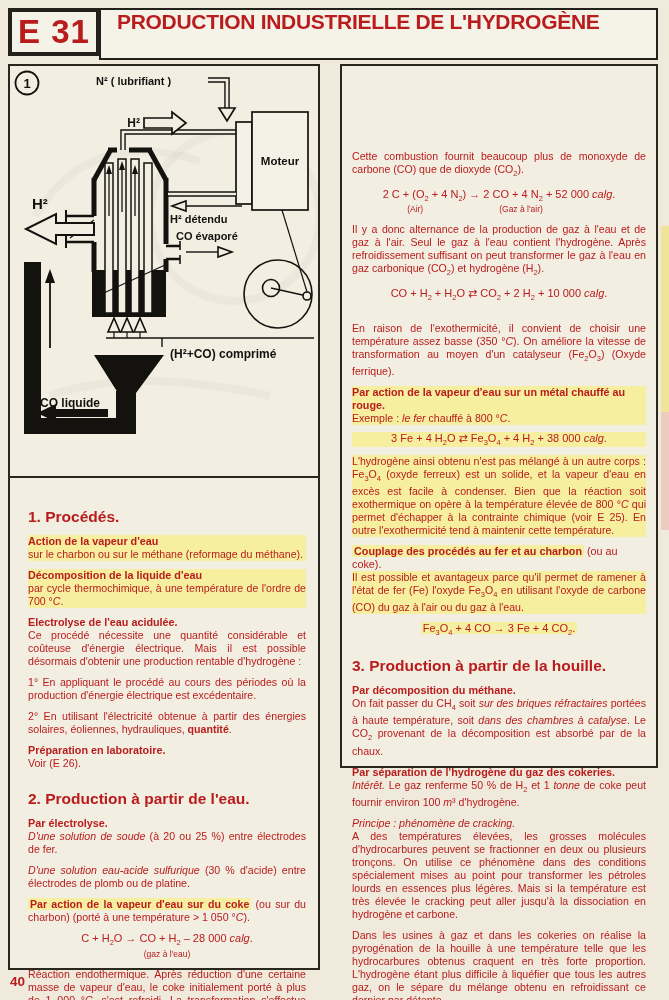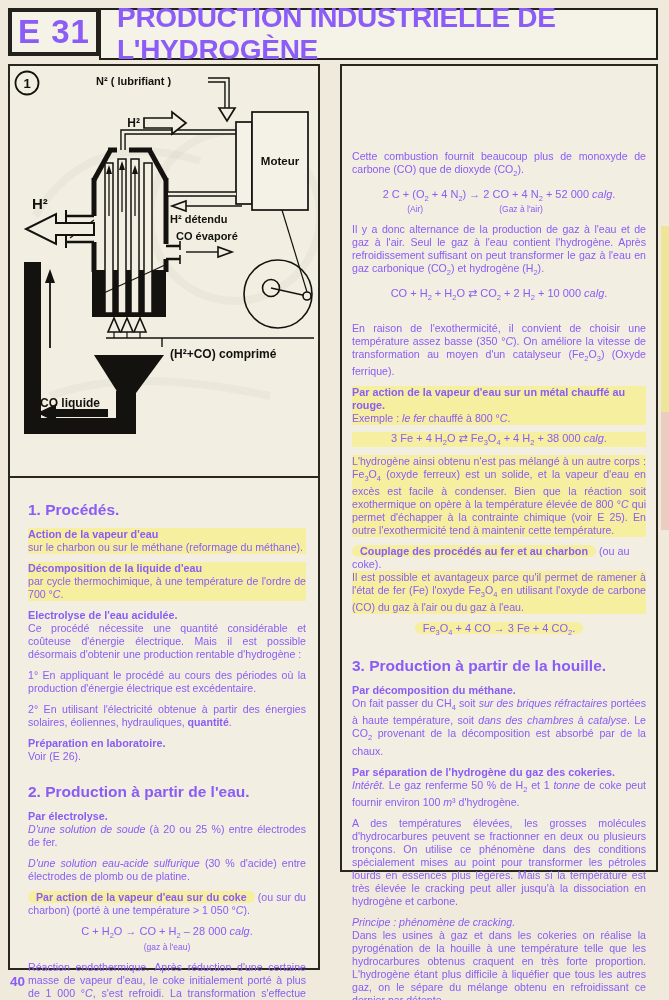--- a/index.html
+++ b/index.html
@@ -1,43 +1,43 @@
 <!DOCTYPE html>
 <html><head>
 <meta charset="utf-8">
 <style>
   html,body{margin:0;padding:0;background:#d9d4c4;}
   .page{position:relative;width:669px;height:1000px;background:#efeadc;
-        font-family:"Liberation Sans","DejaVu Sans",sans-serif;color:#8b5cf6;overflow:hidden;}
+        font-family:"Liberation Sans","DejaVu Sans",sans-serif;color:#b91c1c;overflow:hidden;}
   .box{position:absolute;background:#f5f2e7;border:2px solid #23211c;box-sizing:border-box;}
   #code-box{left:8px;top:8px;width:92px;height:48px;border-width:4px;
             display:flex;align-items:center;justify-content:center;
             font-size:33px;font-weight:bold;letter-spacing:1px;}
   #title-box{left:99px;top:8px;width:559px;height:52px;
-             display:flex;align-items:center;padding-left:16px;
-             font-size:28px;font-weight:bold;letter-spacing:-0.3px;}
+             display:flex;align-items:flex-start;padding-left:16px;
+             font-size:21px;font-weight:bold;letter-spacing:-0.3px;}
   .col{position:absolute;background:#f2eee2;border:2px solid #2a271f;box-sizing:border-box;}
   #left-col{left:8px;top:64px;width:312px;height:906px;}
-  #right-col{left:340px;top:64px;width:318px;height:808px;}
+  #right-col{left:340px;top:64px;width:318px;height:704px;}
   .figure{position:relative;width:100%;height:412px;border-bottom:2px solid #2a271f;box-sizing:border-box;}
   .coltext{padding:10px 12px 0 18px;}
   #right-col .coltext{padding:84px 10px 0 10px;}
   .p{font-size:10.6px;line-height:13px;text-align:justify;margin:0 0 8px;}
   .hb{font-weight:bold;font-size:10.8px;line-height:13px;margin:0;}
-  .h1{font-weight:bold;font-size:15.5px;margin:13px 0 9px;}
+  .h1{font-weight:bold;font-size:15.5px;margin:20px 0 9px;}
   .mt{}
   .mt2{margin-top:20px;}
   .eq{text-align:center;font-size:11px;margin:7px 0 2px;white-space:nowrap;}
   .eq-note{text-align:center;font-size:8.5px;margin:0 0 9px;}
   .eq-notes{position:relative;font-size:8.5px;margin:-1px 0 9px;text-align:center;height:10px;}
   .eq-notes .na{position:relative;left:-62px;text-align:right;}
   .eq-notes .ng{position:relative;left:14px;}
   sub{font-size:7.5px;}
   i{font-style:italic;}
-  .hl{background:#f6efa0;padding:0 8px;border-radius:6px;}
+  .hl{background:#f6efa0;padding:0 2px;}
   .hl-block{background:#f6efa0;}
   .mb0{margin-bottom:0;}
   #page-number{position:absolute;left:10px;top:974px;font-size:13.5px;font-weight:bold;}
   .edge-stripe{position:absolute;right:0;width:8px;}
   #stripe-yellow{top:226px;height:186px;background:#ece065;opacity:.55;}
   #stripe-pink{top:412px;height:118px;background:#e8a9a0;opacity:.45;}
   svg text{font-family:"Liberation Sans","DejaVu Sans",sans-serif;fill:#13120f;}
   .ghost{fill:none;stroke:#8a8a78;stroke-width:8;opacity:.06;}
 </style>
 </head>
@@ -219,22 +219,22 @@
       <div class="eq hl-block" style="margin-bottom:8px">3 Fe + 4 H<sub>2</sub>O ⇄ Fe<sub>3</sub>O<sub>4</sub> + 4 H<sub>2</sub> + 38 000 <i>calg</i>.</div>
       <div class="p hl-block">L'hydrogène ainsi obtenu n'est pas mélangé à un autre corps : Fe<sub>3</sub>O<sub>4</sub> (oxyde ferreux) est un solide, et la vapeur d'eau en excès est facile à condenser. Bien que la réaction soit exothermique on opère à la température élevée de 800 °<i>C</i> qui permet d'échapper à la contrainte chimique (voir E 25). En outre l'exothermicité tend à maintenir cette température.</div>
       <div class="hb mt"><span class="hl">Couplage des procédés au fer et au charbon</span> <span style="font-weight:normal">(ou au coke).</span></div>
       <div class="p hl-block">Il est possible et avantageux parce qu'il permet de ramener à l'état de fer (Fe) l'oxyde Fe<sub>3</sub>O<sub>4</sub> en utilisant l'oxyde de carbone (CO) du gaz à l'air ou du gaz à l'eau.</div>
       <div class="eq" style="margin-bottom:10px"><span class="hl">Fe<sub>3</sub>O<sub>4</sub> + 4 CO → 3 Fe + 4 CO<sub>2</sub>.</span></div>
       <div class="h1 mt2">3. Production à partir de la houille.</div>
       <div class="hb">Par décomposition du méthane.</div>
       <div class="p">On fait passer du CH<sub>4</sub> soit <i>sur des briques réfractaires</i> portées à haute température, soit <i>dans des chambres à catalyse</i>. Le CO<sub>2</sub> provenant de la décomposition est absorbé par de la chaux.</div>
       <div class="hb mt">Par séparation de l'hydrogène du gaz des cokeries.</div>
       <div class="p"><i>Intérêt.</i> Le gaz renferme 50 % de H<sub>2</sub> et 1 <i>tonne</i> de coke peut fournir environ 100 <i>m</i>³ d'hydrogène.</div>
+      <div class="p mt mb0"><i>Principe : phénomène de cracking.</i></div>
       <div class="p">A des températures élevées, les grosses molécules d'hydrocarbures peuvent se fractionner en deux ou plusieurs tronçons. On utilise ce phénomène dans des conditions spécialement mises au point pour transformer les pétroles lourds en essences plus légères. Mais si la température est très élevée le cracking peut aller jusqu'à la dissociation en hydrogène et carbone.</div>
-      <div class="p mt mb0"><i>Principe : phénomène de cracking.</i></div>
       <div class="p">Dans les usines à gaz et dans les cokeries on réalise la pyrogénation de la houille à une température telle que les hydrocarbures obtenus craquent en très forte proportion. L'hydrogène étant plus difficile à liquéfier que tous les autres gaz, on le sépare du mélange obtenu en refroidissant ce dernier par détente.</div>
 
     </div>
   </div>
 
   <div id="page-number">40</div>
 
   <div class="edge-stripe" id="stripe-yellow"></div>
   <div class="edge-stripe" id="stripe-pink"></div>
 

